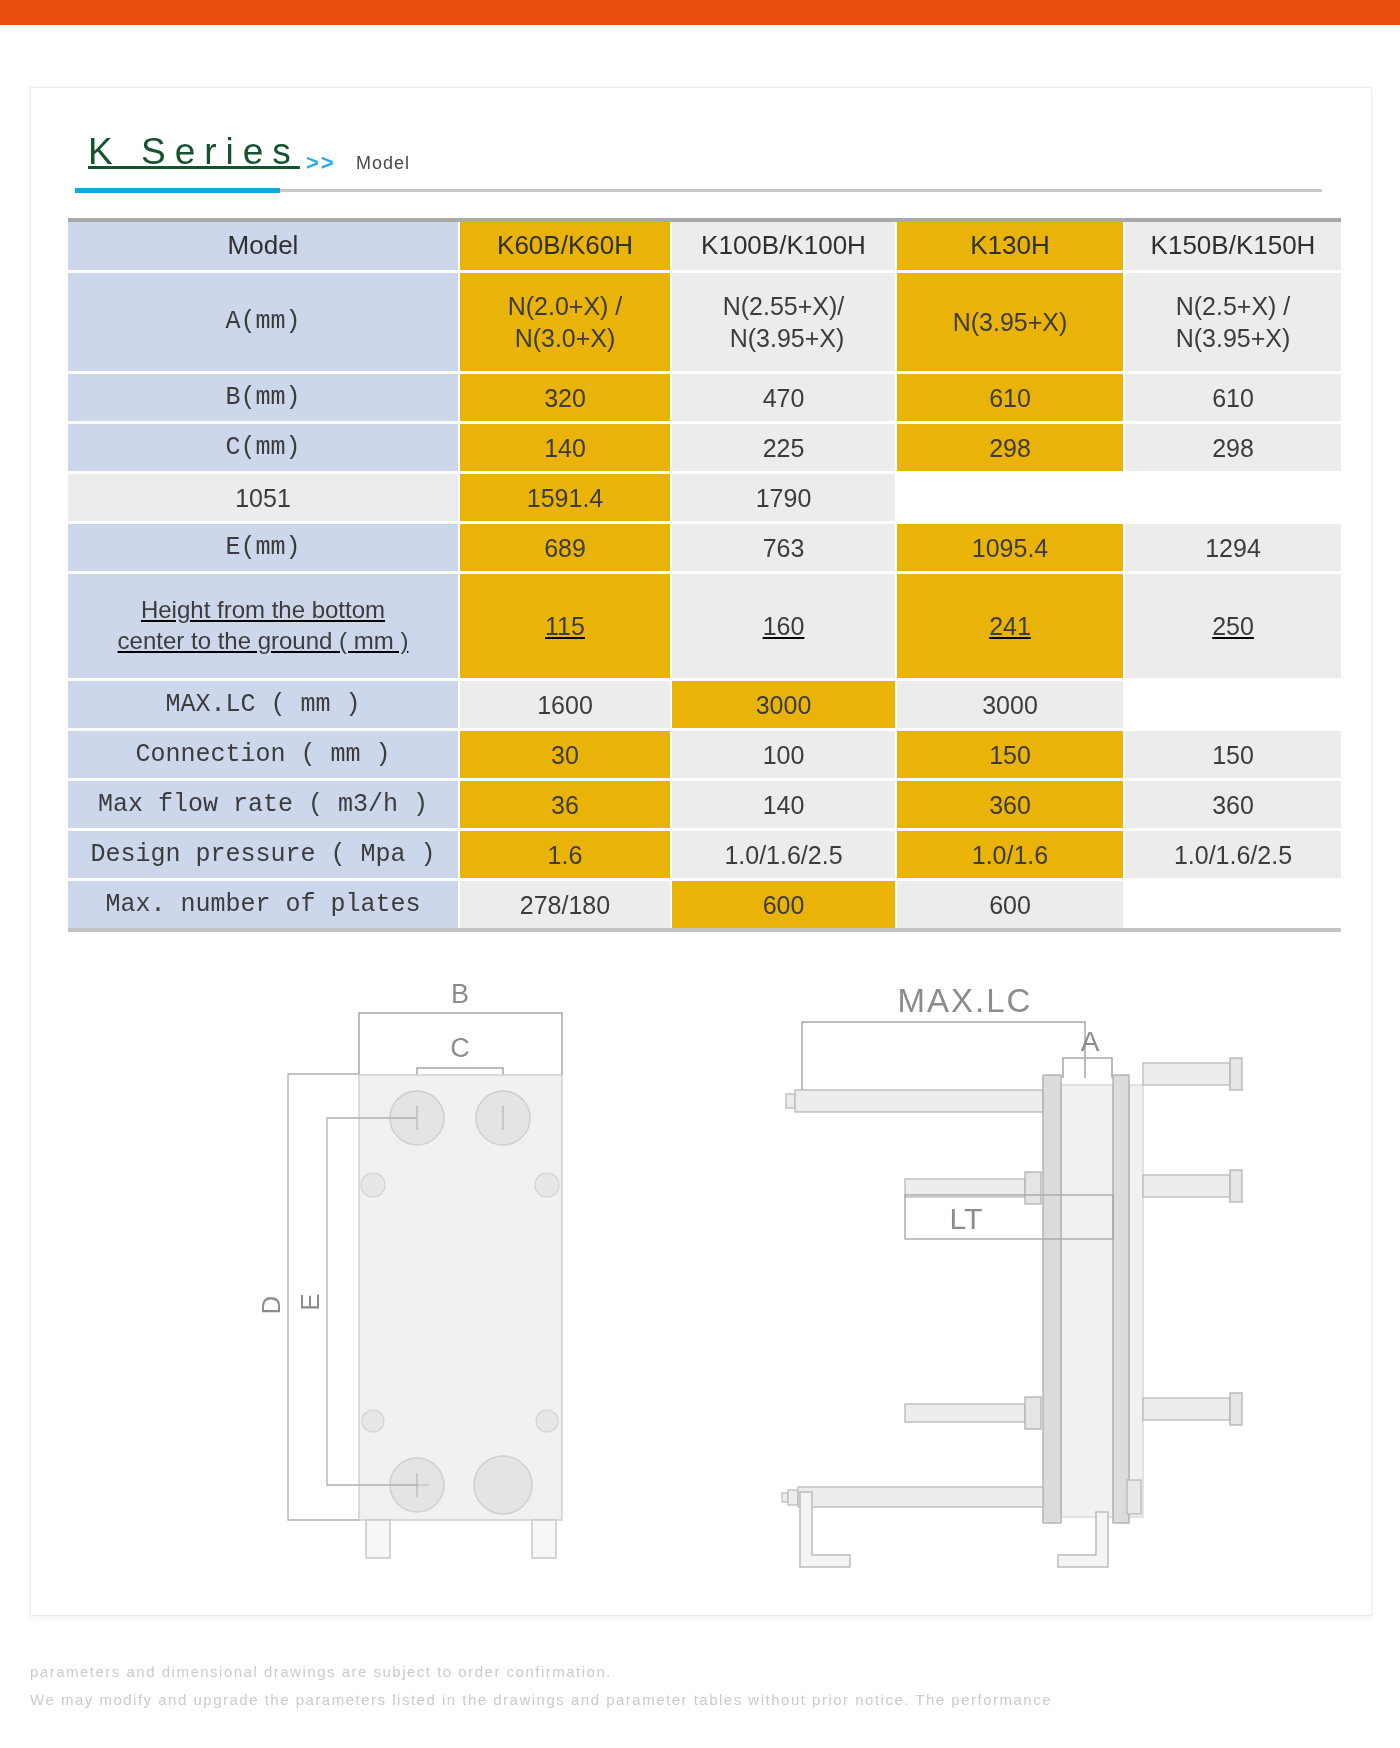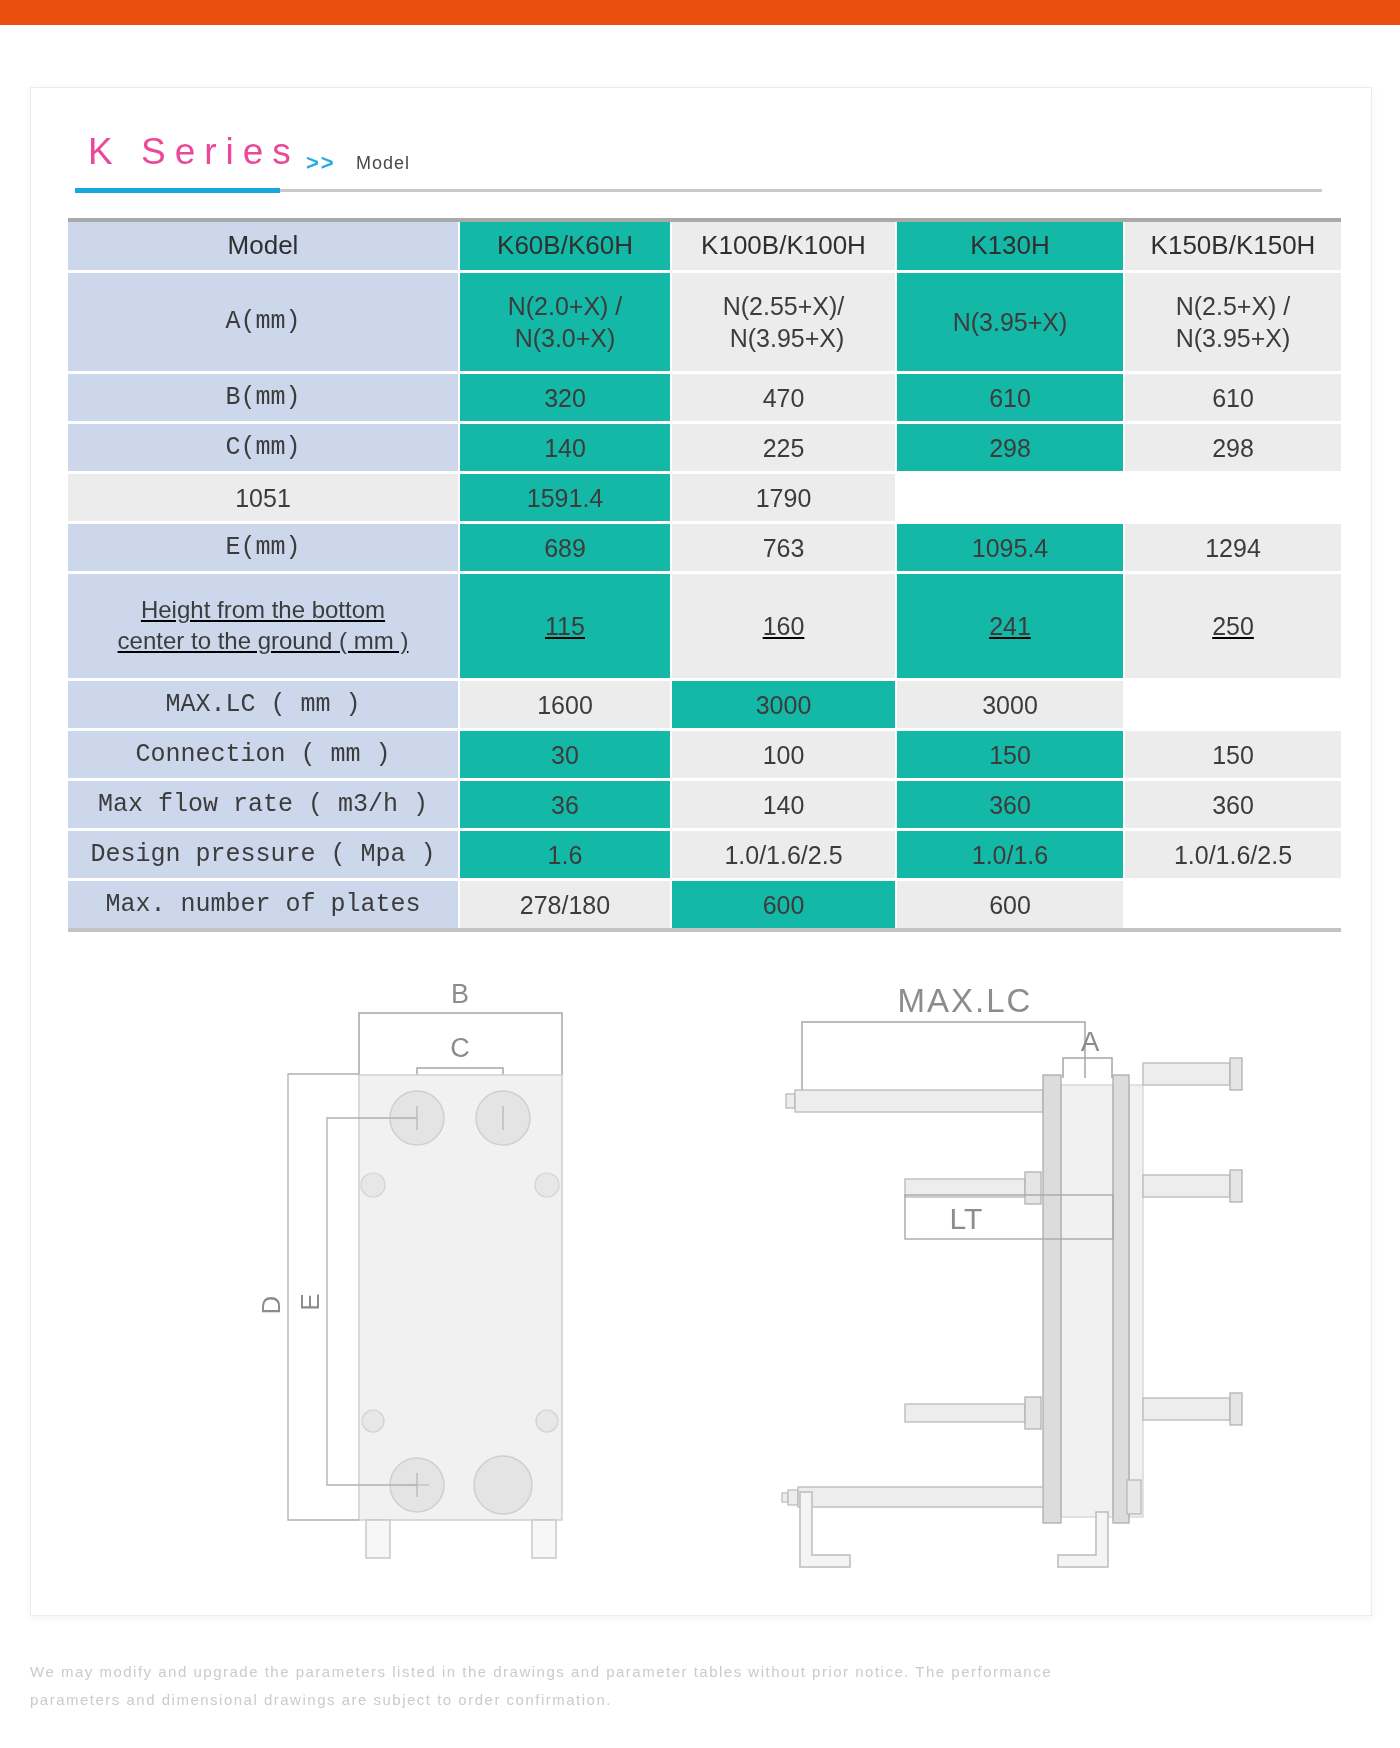--- a/index.html
+++ b/index.html
@@ -24,21 +24,21 @@
 
   .spec-table { position:absolute; left:68px; top:218px; width:1273px;
                 border-top:4px solid #a9a9a9; border-bottom:4px solid #c3c3c3; padding-top:0; }
   .tr { display:grid; grid-template-columns:390px 210px 223px 226px 216px; column-gap:2px;
         margin-bottom:3px; }
   .tr:last-child { margin-bottom:0; }
   .h-head { height:48px; } .h-a { height:98px; } .h-std { height:47px; } .h-tall { height:104px;text-decoration:underline; }
   .td { display:flex; align-items:center; justify-content:center; text-align:center;
         white-space:pre-line; color:#3c3c3c; font-size:25px; line-height:1.28; }
   .c0 { background:#ccd7eb; }
-  .cb { background:#14b8a6; }
+  .cb { background:#eab308; }
   .cg { background:#ececec;text-align:right; }
   .hd { font-size:26px; color:#2f2f2f; }
   .lbl { font-size:25px;font-family:Liberation Mono, monospace; }
   .lbl-small { font-size:24px; }
 
   .diagram { position:absolute; }
   .front-view { left:250px; top:975px; }
   .side-view { left:775px; top:980px; }
   .dim-text { fill:#8c8c8c; font-family:"Liberation Sans", sans-serif; }
 
@@ -47,21 +47,21 @@
 </style>
 </head>
 <body>
 
 <div class="page">
 
   <div class="topbar" style="background: rgb(234, 78, 13);"></div>
 
   <div class="card"></div>
 
-  <div class="series-title" style="color: #ec4899;">K Series</div>
+  <div class="series-title" style="color: #14532d; text-decoration: underline;">K Series</div>
   <div class="chevrons" style="color: rgb(41, 171, 226);">&gt;&gt;</div>
   <div class="crumb">Model</div>
 
   <div class="rule">
     <div class="rule-accent"></div>
     <div class="rule-rest"></div>
   </div>
 
   <div class="spec-table">
     <div class="tr h-head">
@@ -228,17 +228,17 @@
     <rect x="7" y="513" width="6" height="9" fill="#ededed" stroke="#b9b9b9" stroke-width="1.2"></rect>
     <rect x="13" y="510" width="10" height="15" fill="#ededed" stroke="#b9b9b9" stroke-width="1.2"></rect>
     <rect x="23" y="507" width="245" height="20" fill="#ededed" stroke="#b9b9b9" stroke-width="1.3"></rect>
     <rect x="352" y="500" width="14" height="34" fill="#e8e8e8" stroke="#b5b5b5" stroke-width="1.2"></rect>
 
     <path d="M25,512 L37,512 L37,575 L75,575 L75,587 L25,587 Z" fill="#f4f4f4" stroke="#bcbcbc" stroke-width="1.5"></path>
     <path d="M333,532 L333,587 L283,587 L283,575 L321,575 L321,532 Z" fill="#f4f4f4" stroke="#bcbcbc" stroke-width="1.5"></path>
   </svg>
 
   <div class="footer">
+    <div>parameters and dimensional drawings are subject to order confirmation.</div>
     <div>We may modify and upgrade the parameters listed in the drawings and parameter tables without prior notice. The performance</div>
-    <div>parameters and dimensional drawings are subject to order confirmation.</div>
   </div>
 
 </div>
 
 </body></html>

